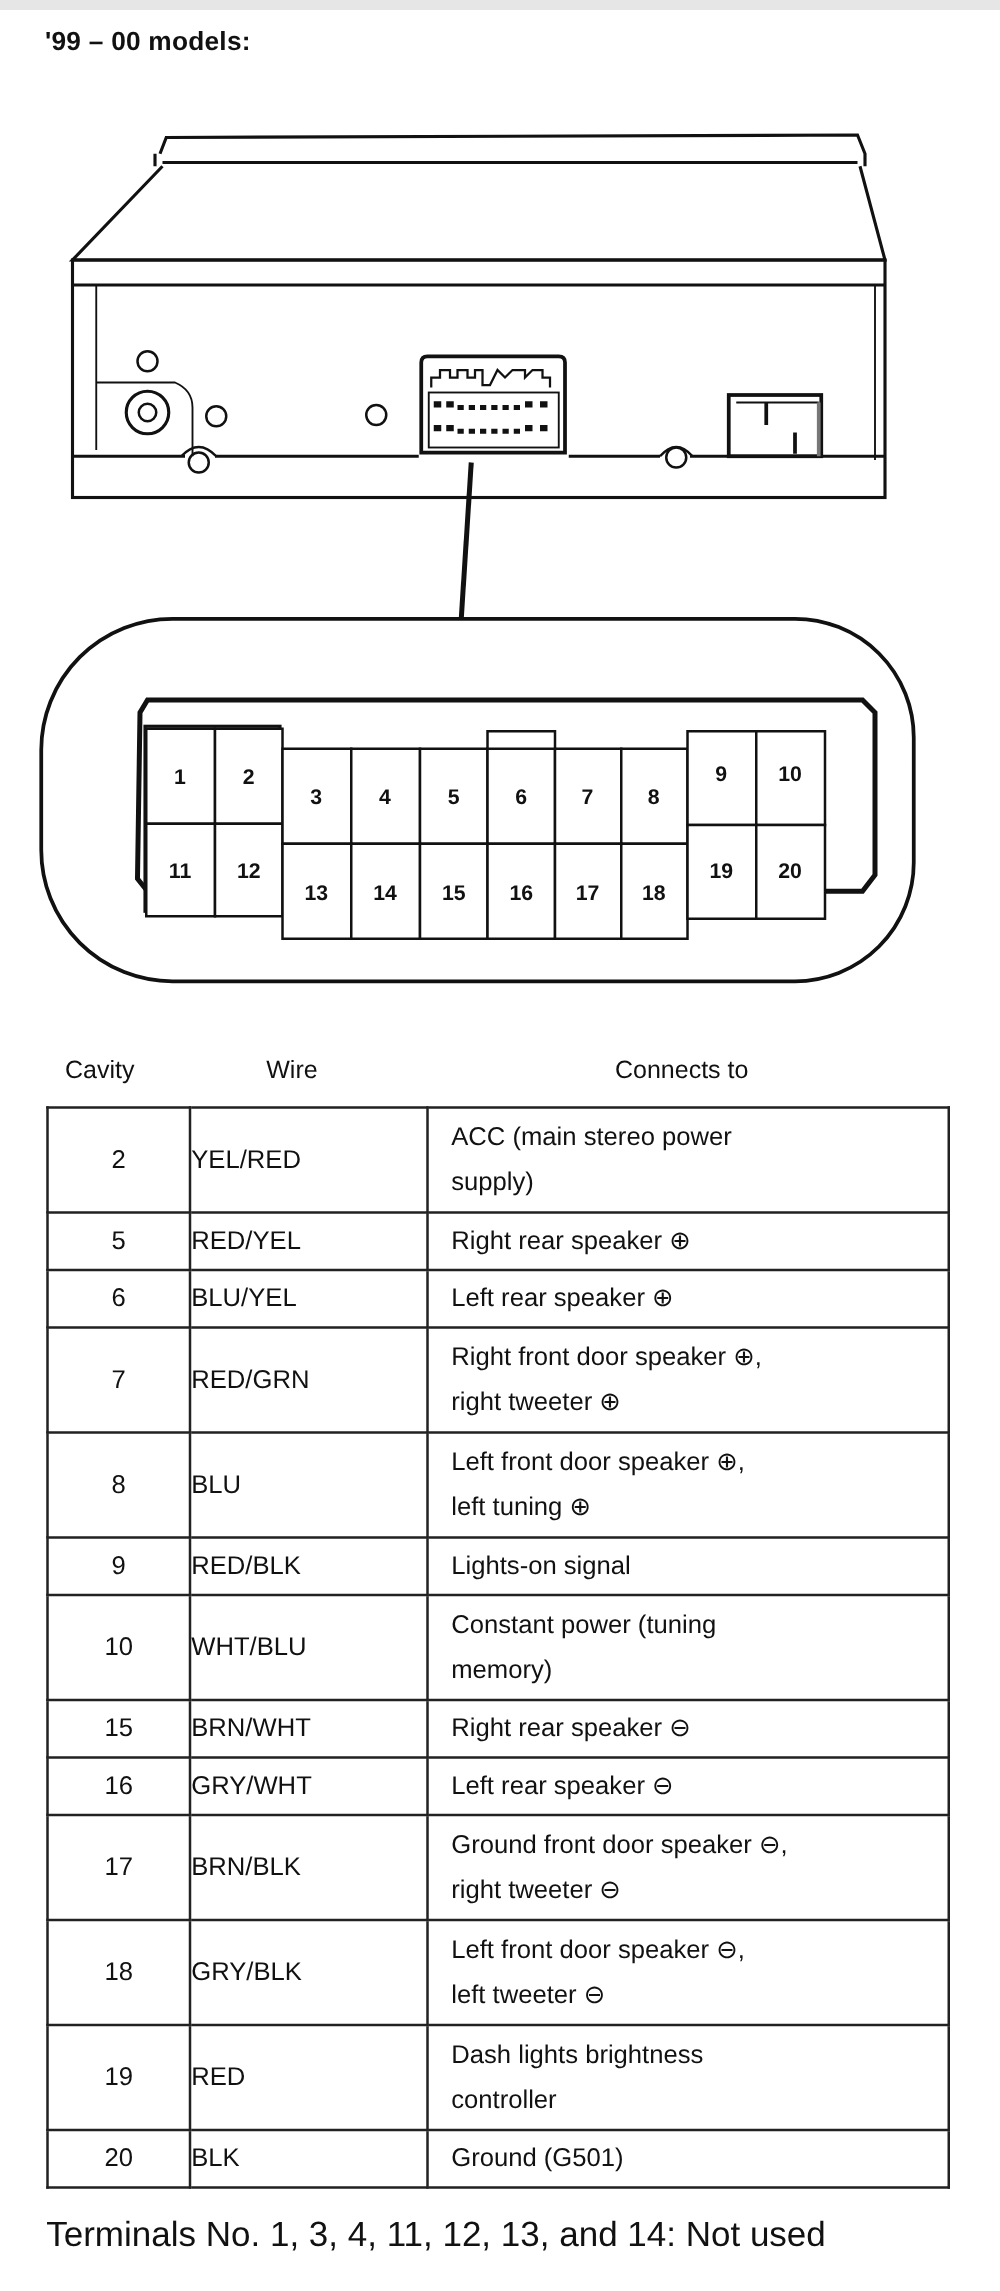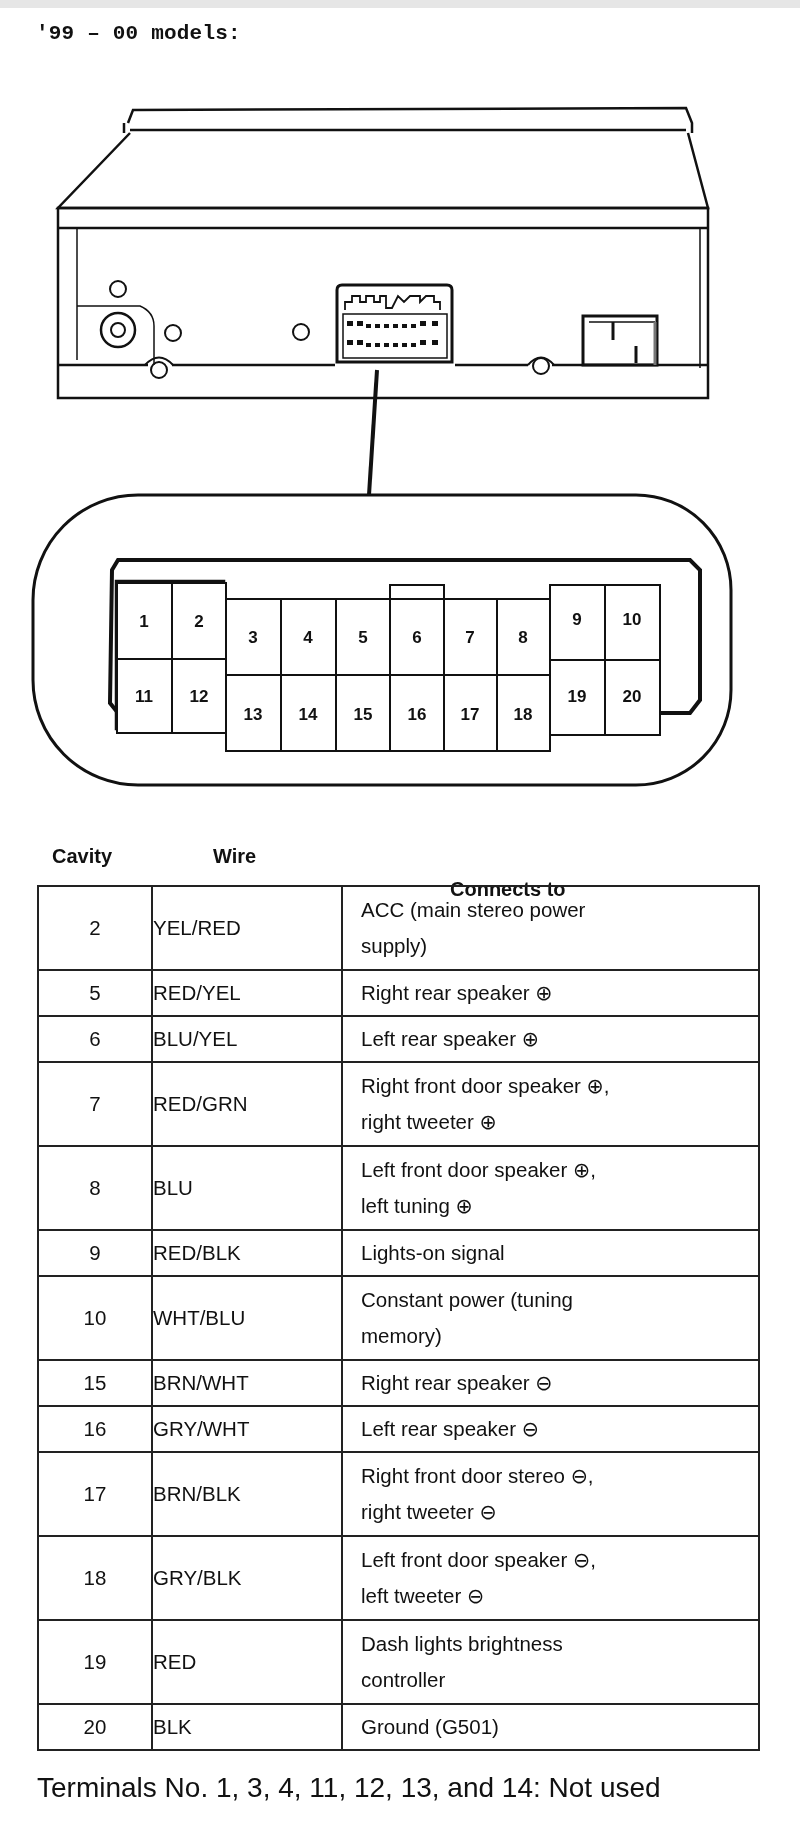--- a/index.html
+++ b/index.html
@@ -1,22 +1,22 @@
 <!DOCTYPE html>
 <html><head>
 <meta charset="utf-8">
 <style>
   html, body { margin: 0; padding: 0; background: #ffffff; }
   body { width: 800px; height: 1833px; position: relative; overflow: hidden;
          font-family: "Liberation Sans", "DejaVu Sans", sans-serif; color: #111; }
   .topbar { position: absolute; left: 0; top: 0; width: 800px; height: 8px; background: #e6e6e6; }
-  .title { position: absolute; left: 36px; top: 22px; font-size: 21px; font-weight: bold; letter-spacing: 0.2px; font-family: Liberation Mono, monospace; }
+  .title { position: absolute; left: 36px; top: 22px; font-size: 21px; font-weight: bold; letter-spacing: 0.2px; }
   svg.dia { position: absolute; left: 0; top: 0; }
   .pin-label { font-family: "Liberation Sans", sans-serif; font-weight: bold; font-size: 17px; fill: #111; }
-  .hdr { position: absolute; top: 845px; font-size: 20px; font-weight: bold; }
+  .hdr { position: absolute; top: 845px; font-size: 20px; font-weight: normal; }
   table.wires { position: absolute; left: 37px; top: 885px; width: 723px; border-collapse: collapse;
                 font-size: 20.5px; }
   table.wires td { border: 2px solid #222; padding: 0; vertical-align: middle; }
   table.wires td.c { width: 112px; text-align: center; }
   table.wires td.w { width: 188px; }
   table.wires td.t { padding: 3px 11px 3px 18px; line-height: 36px; }
   .note { position: absolute; left: 37px; top: 1772px; font-size: 28px; }
 </style>
 </head>
 <body>
@@ -148,21 +148,21 @@
     <text class="pin-label" x="417" y="720">16</text>
     <text class="pin-label" x="470" y="720">17</text>
     <text class="pin-label" x="523" y="720">18</text>
     <text class="pin-label" x="577" y="702">19</text>
     <text class="pin-label" x="632" y="702">20</text>
   </g>
 </svg>
 
 <div class="hdr" style="left:52px;">Cavity</div>
 <div class="hdr" style="left:213px;text-align:right;">Wire</div>
-<div class="hdr" style="left:450px;margin-top:33px;">Connects to</div>
+<div class="hdr" style="left:492px;">Connects to</div>
 
 <table class="wires">
   <tbody id="wire-body">
       <tr style="height: 84px;">
         <td class="c">2</td>
         <td class="w">YEL/RED</td>
         <td class="t">
           <div>ACC (main stereo power</div>
           <div>supply)</div>
         </td>
@@ -223,21 +223,21 @@
         <td class="c">16</td>
         <td class="w">GRY/WHT</td>
         <td class="t">
           <div>Left rear speaker ⊖</div>
         </td>
       </tr>
       <tr style="height: 84px;">
         <td class="c">17</td>
         <td class="w">BRN/BLK</td>
         <td class="t">
-          <div>Right front door stereo ⊖,</div>
+          <div>Ground front door speaker ⊖,</div>
           <div>right tweeter ⊖</div>
         </td>
       </tr>
       <tr style="height: 84px;">
         <td class="c">18</td>
         <td class="w">GRY/BLK</td>
         <td class="t">
           <div>Left front door speaker ⊖,</div>
           <div>left tweeter ⊖</div>
         </td>

